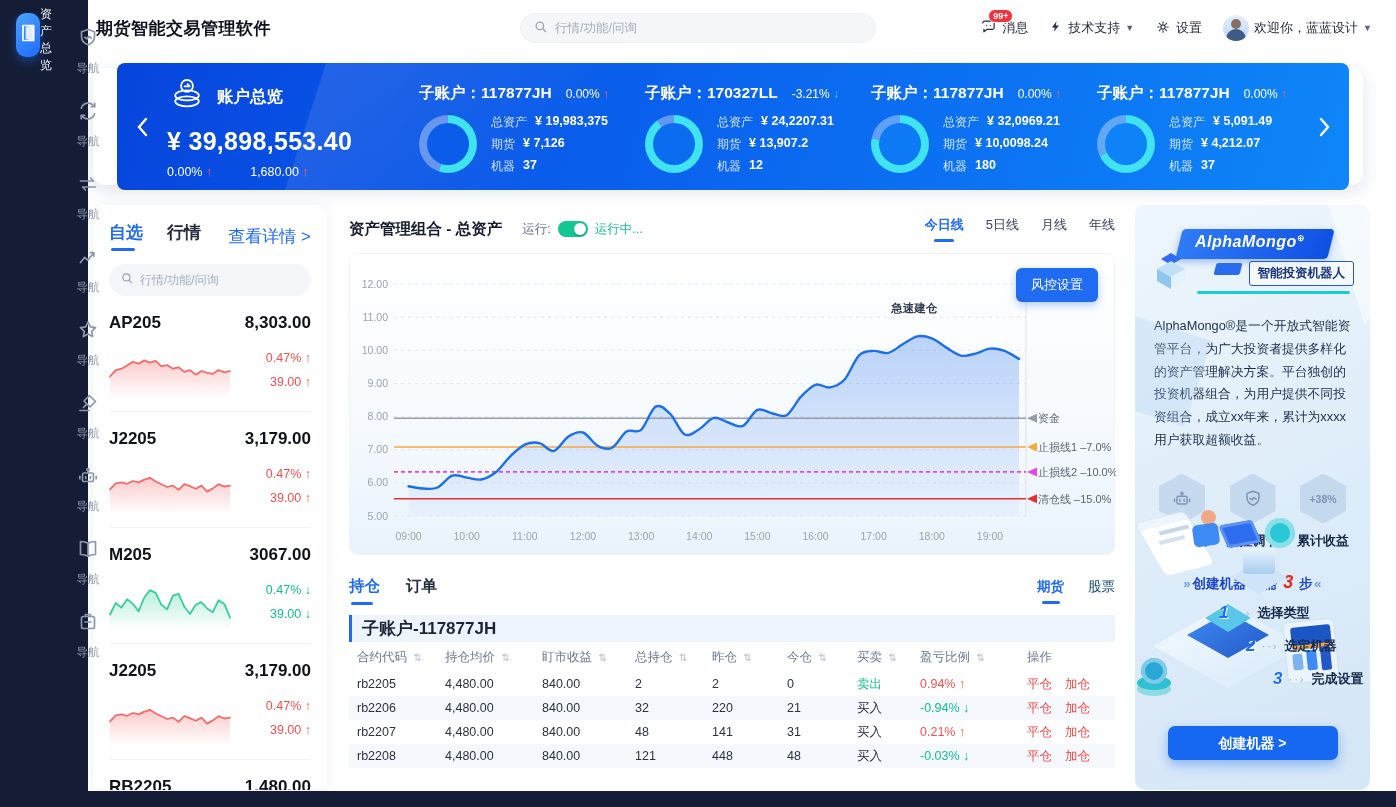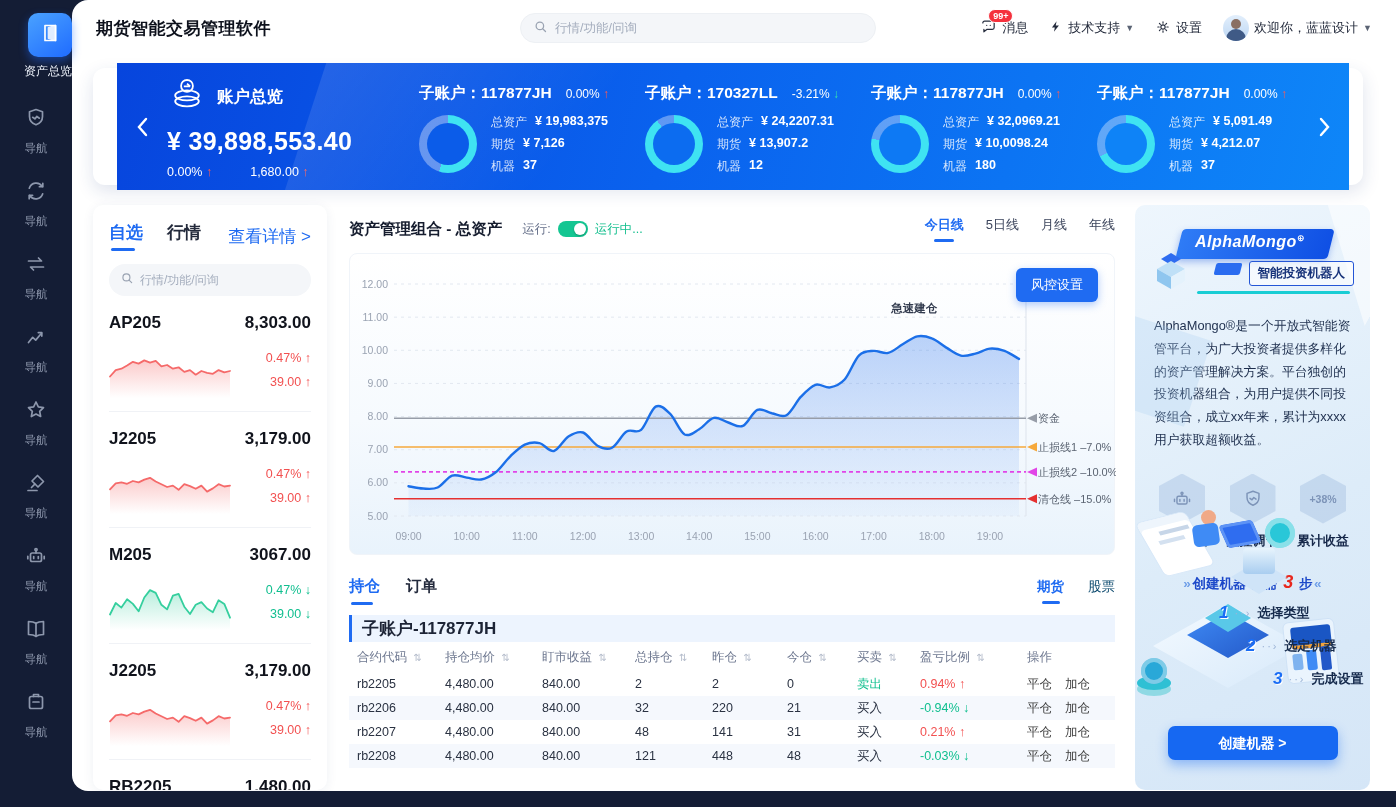--- a/index.html
+++ b/index.html
@@ -1,20 +1,20 @@
 <!DOCTYPE html>
 <html><head>
 <meta charset="utf-8">
 <style>
 * { margin:0; padding:0; box-sizing:border-box; }
 html,body { width:1396px; height:807px; overflow:hidden; }
 body { background:#141d35; font-family:"Liberation Sans","DejaVu Sans",sans-serif; color:#1c2333; }
 
 
-.sidebar { position:absolute; left:0; top:0; width:72px; height:807px; background:#141d35; display:flex; flex-direction:column; align-items:flex-end; z-index:5; }
+.sidebar { position:absolute; left:16px; top:0; width:72px; height:807px; background:#141d35; display:flex; flex-direction:row; align-items:flex-start; z-index:5; }
 .logo-tile { margin-top:13px; width:44px; height:44px; border-radius:10px; background:linear-gradient(145deg,#4aa2ff,#1f6bff); display:flex; align-items:center; justify-content:center; cursor:pointer; box-shadow:0 4px 10px rgba(31,107,255,.45); }
 .logo-label { margin-top:6px; font-size:12px; color:#eef3fb; }
 .side-nav { margin-top:14px; display:flex; flex-direction:column; align-items:center; }
 .side-item { display:flex; flex-direction:column; align-items:center; padding:12px 0 11px; width:72px; cursor:pointer; }
 .side-item svg { stroke:#8d97ac; }
 .side-label { margin-top:7px; font-size:11.5px; color:#8d97ac; }
 
 
 .main { position:absolute; left:72px; top:0; width:1324px; height:791px; background:#fff; border-radius:16px 0 0 16px; overflow:hidden; }
 
@@ -28,21 +28,21 @@
 .tr-item { display:flex; align-items:center; gap:5px; cursor:pointer; position:relative; }
 .badge { position:absolute; top:-9px; left:8px; background:#f5313d; color:#fff; font-size:9px; font-weight:700; padding:1px 4px; border-radius:8px; border:1.5px solid #fff; }
 .caret { font-size:9px; color:#5b6474; }
 .avatar { width:26px; height:26px; border-radius:50%; background:linear-gradient(#e3effc,#bcd6f3); position:relative; overflow:hidden; }
 .avatar::before { content:''; position:absolute; top:4px; left:8px; width:10px; height:10px; border-radius:50%; background:#8a6f63; }
 .avatar::after { content:''; position:absolute; top:14px; left:3px; width:20px; height:12px; border-radius:10px 10px 0 0; background:#3f5a86; }
 
 
 .banner-wrap { position:absolute; left:21px; top:63px; width:1270px; height:127px; }
 .banner-bg { position:absolute; left:0; right:0; top:5px; bottom:5px; background:#fff; border-radius:12px; box-shadow:0 6px 18px rgba(30,60,130,.14); }
-.banner { position:absolute; left:24px; right:14px; top:0; bottom:0; border-radius:0; background:linear-gradient(105deg,#0745dd 0%,#0a62ee 45%,#0e86f8 100%); display:flex; align-items:center; padding:0 10px; color:#fff; overflow:hidden; }
+.banner { position:absolute; left:24px; right:14px; top:0; bottom:0; border-radius:8px; background:linear-gradient(105deg,#0745dd 0%,#0a62ee 45%,#0e86f8 100%); display:flex; align-items:center; padding:0 10px; color:#fff; overflow:hidden; }
 .banner::before { content:''; position:absolute; left:180px; top:-40px; width:420px; height:260px; background:linear-gradient(115deg,rgba(255,255,255,.12),rgba(255,255,255,0) 60%); transform:skewX(-18deg); }
 .bn-chevron { width:30px; display:flex; justify-content:center; cursor:pointer; flex:none; }
 .overview { width:248px; flex:none; padding-left:10px; }
 .ov-head { display:flex; align-items:center; gap:10px; }
 .ov-title { font-size:16.5px; font-weight:700; }
 .ov-amount { font-size:25px; font-weight:800; margin:8px 0 9px; letter-spacing:.3px; }
 .ov-sub { display:flex; gap:38px; font-size:12.5px; }
 .acct { flex:1; padding:4px 6px 0 14px; }
 .acct-top { display:flex; align-items:baseline; gap:14px; }
 .acct-title { font-size:15.5px; font-weight:700; }
@@ -104,21 +104,21 @@
 .mkt-tab.active { color:#1f6bf2; font-weight:700; }
 .mkt-tab.active::after { content:''; position:absolute; left:50%; transform:translateX(-50%); bottom:0; width:18px; height:3px; border-radius:2px; background:#1f6bf2; }
 .mkt-tabs { margin-left:auto; display:flex; }
 .sub-bar { margin-top:10px; height:27px; background:#edf4fe; border-left:3px solid #1f6bf2; display:flex; align-items:center; padding-left:10px; font-size:17px; font-weight:700; color:#1d2436; }
 .grid-row { display:grid; grid-template-columns:88px 97px 93px 77px 75px 70px 63px 107px 1fr; padding:0 8px; align-items:center; }
 .pos-head { height:30px; font-size:12.5px; color:#6e7890; }
 .sort { color:#b4bccb; font-size:10px; margin-left:3px; }
 .pos-row { height:24px; font-size:12.5px; color:#2a3242; }
 .pos-row:nth-child(even) { background:#f5f8fd; }
 .side-sell { color:#0ebf8e; }
-.act-link { color:#404040; cursor:pointer; margin-right:13px; }
+.act-link { color:#ef4444; cursor:pointer; margin-right:13px; }
 
 
 .promo { position:absolute; left:1063px; top:205px; width:235px; height:585px; border-radius:10px; background:linear-gradient(155deg,#eef6fd 0%,#ddecf9 55%,#d5e6f7 100%); overflow:hidden; }
 .promo .deco1 { position:absolute; right:-30px; top:-20px; width:120px; height:120px; background:rgba(255,255,255,.55); transform:rotate(28deg); clip-path:polygon(0 0,100% 0,100% 100%); }
 .promo .deco2 { position:absolute; left:-25px; top:120px; width:90px; height:90px; background:rgba(165,205,240,.25); transform:rotate(18deg); }
 .logo-zone { position:relative; margin:24px 16px 0; height:72px; }
 .logo-plate { position:absolute; left:28px; top:0; width:152px; height:30px; background:linear-gradient(100deg,#2f7cf6,#0f4fe4); transform:skewX(-14deg); border-radius:4px; box-shadow:0 3px 7px rgba(20,80,220,.35); }
 .logo-text { position:absolute; left:44px; top:4px; font-size:16px; font-weight:800; font-style:italic; color:#fff; letter-spacing:.5px; }
 .logo-mark { font-size:9px; vertical-align:super; }
 .logo-chip { position:absolute; left:64px; top:34px; width:26px; height:12px; background:#2a6cf0; transform:skewX(-14deg); border-radius:2px; }

